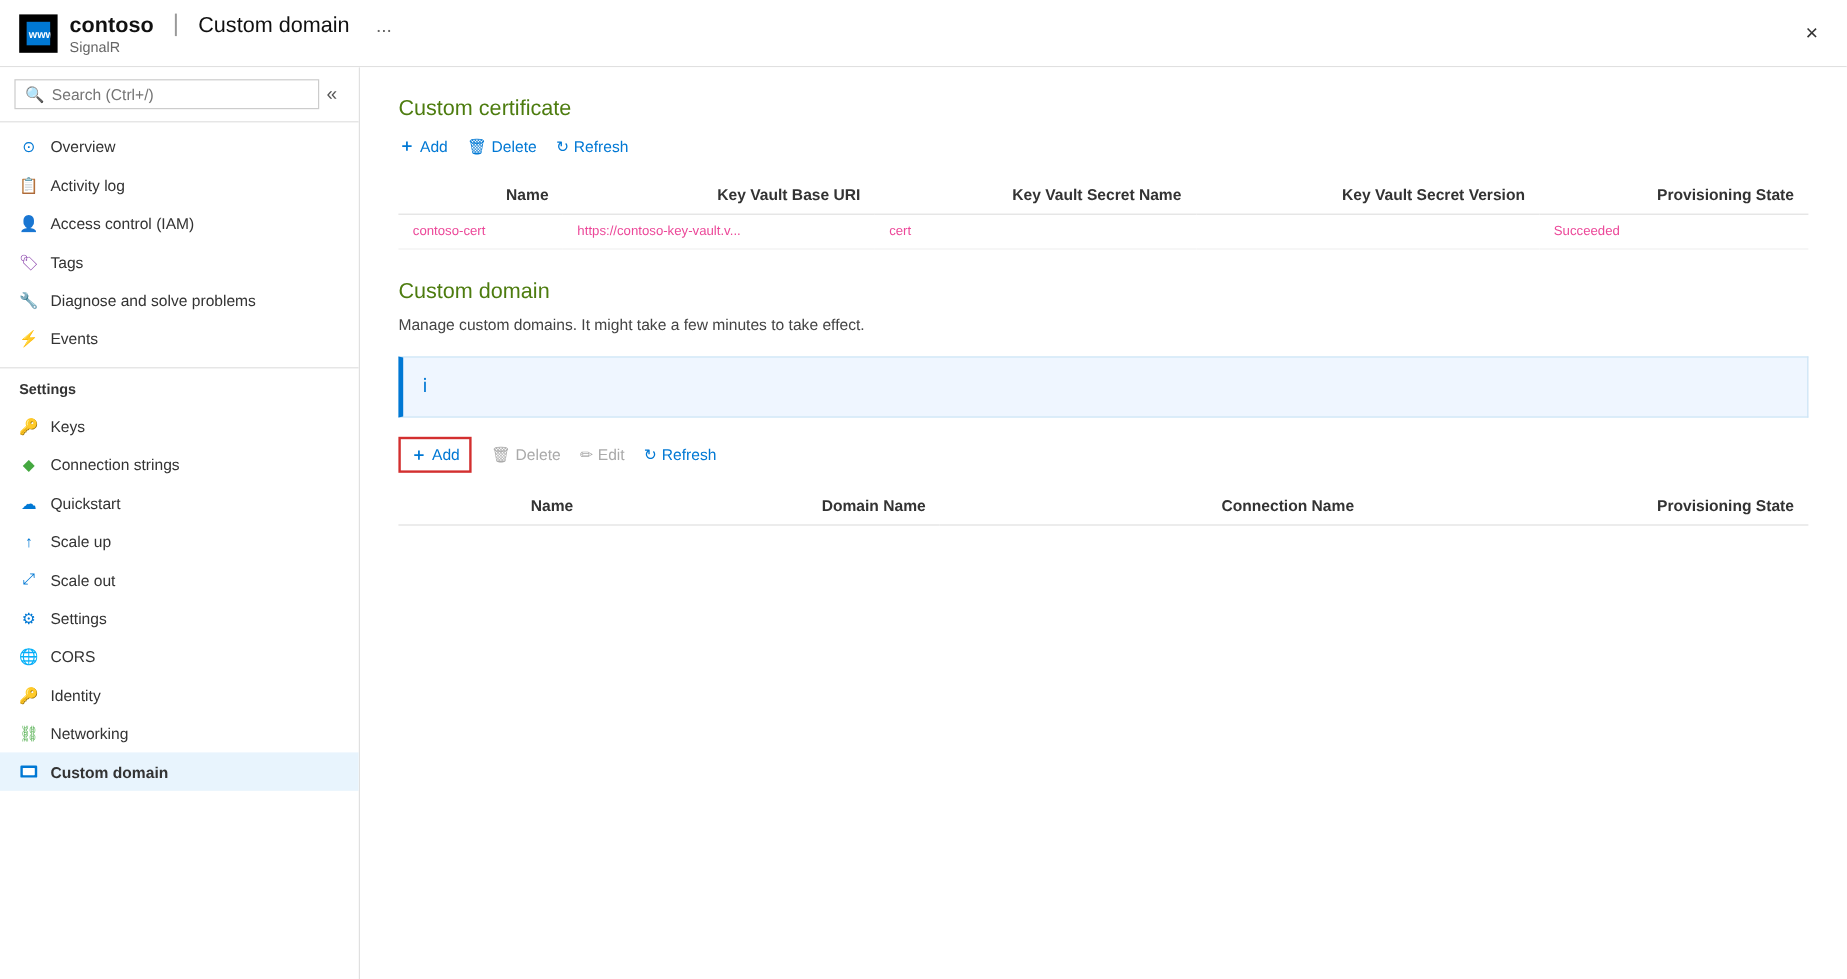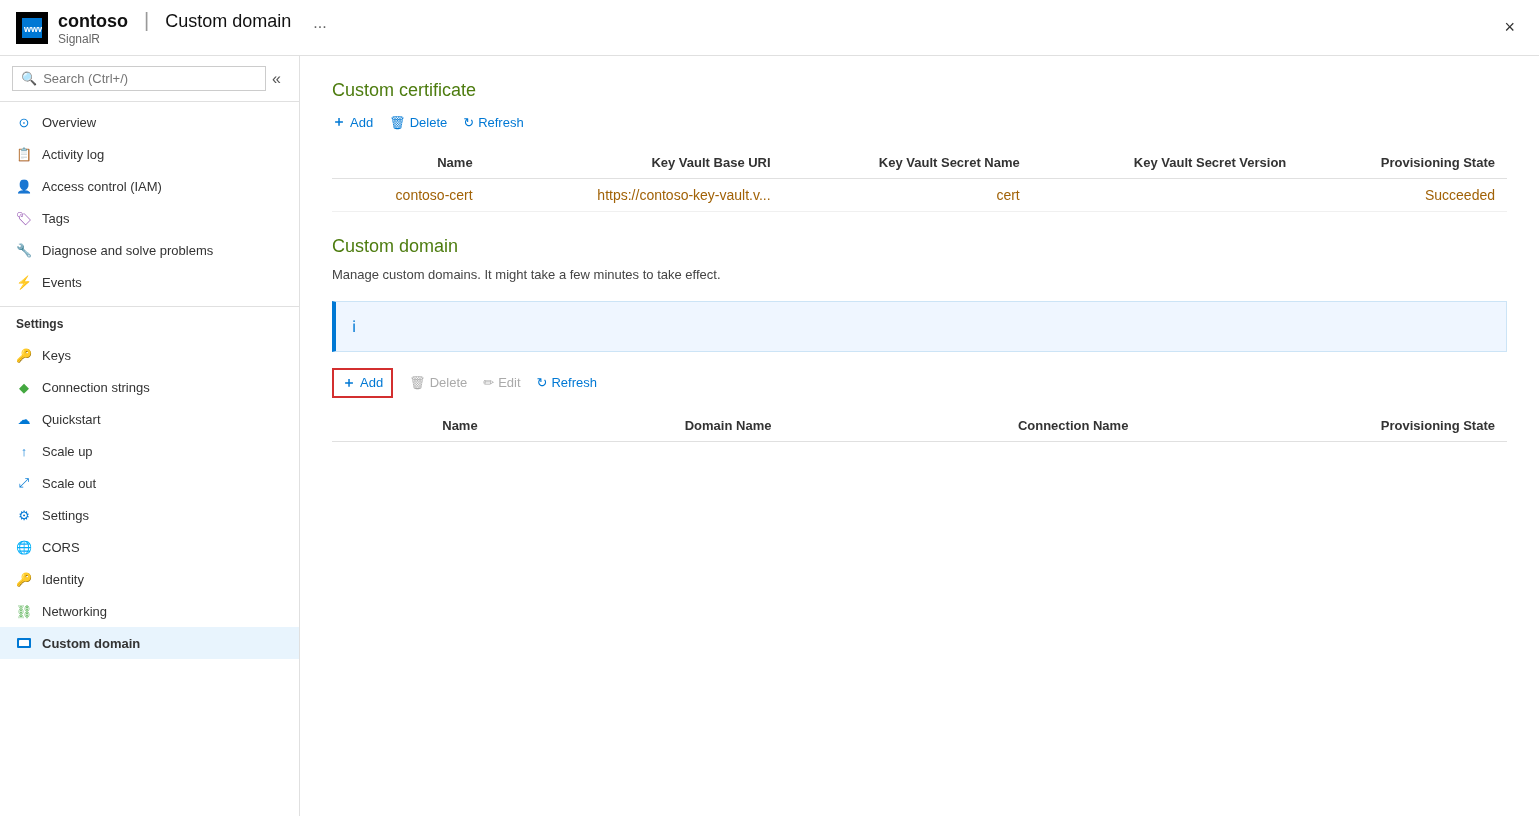--- a/index.html
+++ b/index.html
@@ -51,21 +51,21 @@
       display: flex; align-items: center; gap: 4px; background: none; border: none;
       cursor: pointer; font-size: 13px; color: #0078d4; padding: 4px 0;
     }
     .toolbar-btn.disabled { color: #aaa; cursor: default; }
 
     .data-table { width: 100%; border-collapse: collapse; }
     .data-table th {
       text-align: right; padding: 8px 12px; font-size: 13px; font-weight: 600;
       color: #333; border-bottom: 1px solid #e0e0e0; background: #fff;
     }
-    .data-table td { padding: 8px 12px; font-size: 14px; color: #a16207; text-align: right; }
+    .data-table td { padding: 8px 12px; font-size: 11px; color: #ec4899; }
     .data-table tr.data-row td { border-bottom: 1px solid #f0f0f0; }
 
     .section-divider { margin: 24px 0 16px; }
 
     .info-box {
       background: #eff6ff; border: 1px solid #cce4f6; border-left: 4px solid #0078d4;
       padding: 12px 16px; margin-bottom: 16px; display: flex; gap: 10px; align-items: flex-start;
       font-size: 13px; color: #333; line-height: 1.5;
     }
     .info-icon { color: #0078d4; font-size: 16px; margin-top: 1px; flex-shrink: 0; }

